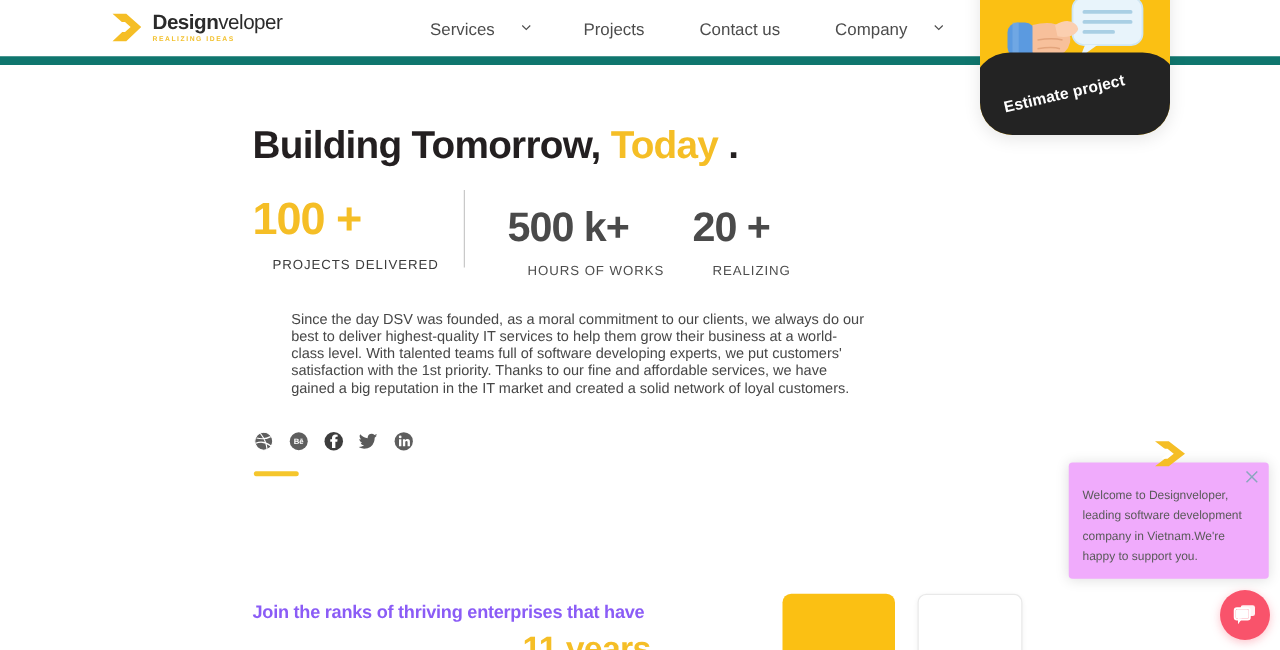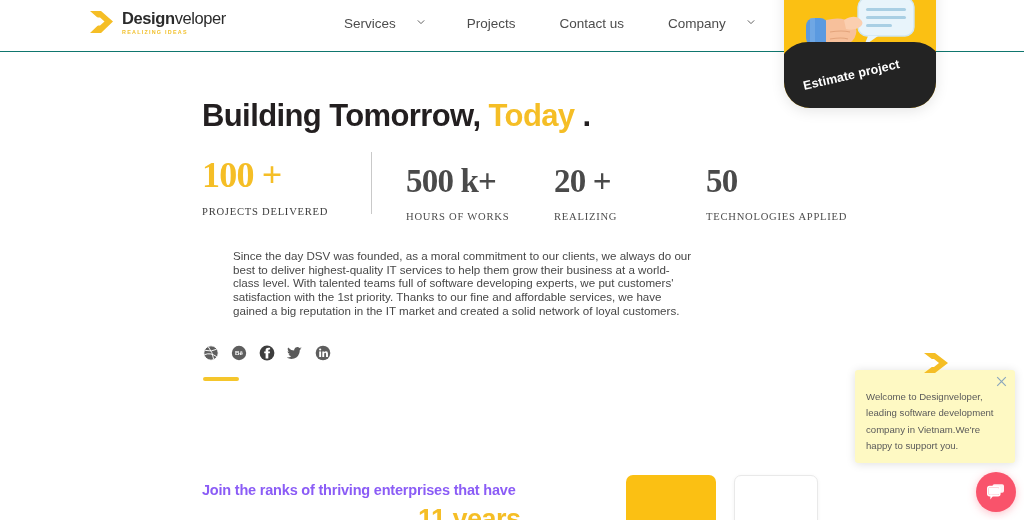--- a/index.html
+++ b/index.html
@@ -22,21 +22,21 @@
     overflow: hidden;
   }
 
   
   .header {
     position: absolute;
     top: 0; left: 0;
     width: 1024px;
     height: 52px;
     background: #ffffff;
-    border-bottom: 1px solid #0f766e;
+    border-bottom: 7px solid #0f766e;
     z-index: 40;
   }
 
   .logo-wrap {
     position: absolute;
     left: 88px;
     top: 9px;
     display: flex;
     align-items: center;
     gap: 7px;
@@ -160,36 +160,37 @@
   .hero-title .dot { color: #231f20; }
 
   
   .stats {
     position: absolute;
     left: 202px;
     top: 152px;
     width: 700px;
     height: 70px;
   }
-  .stat { position: absolute; font-family: Liberation Serif, serif; }
+  .stat { position: absolute; }
   .stat-num {
     font-size: 33px;
     font-weight: 700;
     color: #4a4a4a;
     line-height: 1;
     letter-spacing: -0.8px;
     white-space: nowrap;
   }
   .stat-label {
     margin-top: 13px;
     font-size: 10.6px;
     letter-spacing: 0.75px;
     color: #4d4d4d;
     font-weight: 400;
     white-space: nowrap;
+    margin-left: 16px;
   }
   .stat-primary .stat-num { color: #f5be26; font-size: 36px; }
   .stat-primary .stat-label { color: #3c3c3c; }
 
   .stat-0 { left: 0px;   top: 5px; }
   .stat-1 { left: 204px; top: 13px; }
   .stat-2 { left: 352px; top: 13px; }
   .stat-3 { left: 504px; top: 13px; }
 
   .stat-divider {
@@ -283,21 +284,21 @@
     box-shadow: 0 1px 4px rgba(0,0,0,0.05);
   }
 
   
   .chat-popup {
     position: absolute;
     left: 855px;
     top: 370px;
     width: 160px;
     height: 93px;
-    background: #fef9c3;
+    background: #f0abfc;
     border-radius: 3px;
     box-shadow: 0 1px 10px rgba(0,0,0,0.13);
     z-index: 50;
   }
   .chat-logo {
     position: absolute;
     left: 66px;
     top: -20px;
     width: 30px;
     height: 26px;
@@ -428,24 +429,20 @@
     <div class="stat stat-1">
       <div class="stat-num">500 k+</div>
       <div class="stat-label">HOURS OF WORKS</div>
     </div>
 
     <div class="stat stat-2">
       <div class="stat-num">20 +</div>
       <div class="stat-label">REALIZING</div>
     </div>
 
-    <div class="stat stat-3">
-      <div class="stat-num">50</div>
-      <div class="stat-label">TECHNOLOGIES APPLIED</div>
-    </div>
   </div>
 
   <p class="hero-para">Since the day DSV was founded, as a moral commitment to our clients, we always do our best to deliver highest-quality IT services to help them grow their business at a world-class level. With talented teams full of software developing experts, we put customers' satisfaction with the 1st priority. Thanks to our fine and affordable services, we have gained a big reputation in the IT market and created a solid network of loyal customers.</p>
 
   <div class="socials">
     <span class="soc">
       <svg width="16" height="16" viewBox="0 0 16 16">
         <circle cx="8" cy="8" r="7.2" fill="#5e5e5e"></circle>
         <circle cx="8" cy="8" r="7.2" fill="none" stroke="#ffffff" stroke-width="0.9"></circle>
         <path d="M2.2 5.4 q6.5 1.6 11.3 -1.1 M1.6 9.6 q6.2 -2.4 12.2 2.2 M5.2 1.6 q4.8 6 5.4 12.6" fill="none" stroke="#ffffff" stroke-width="0.95"></path>

